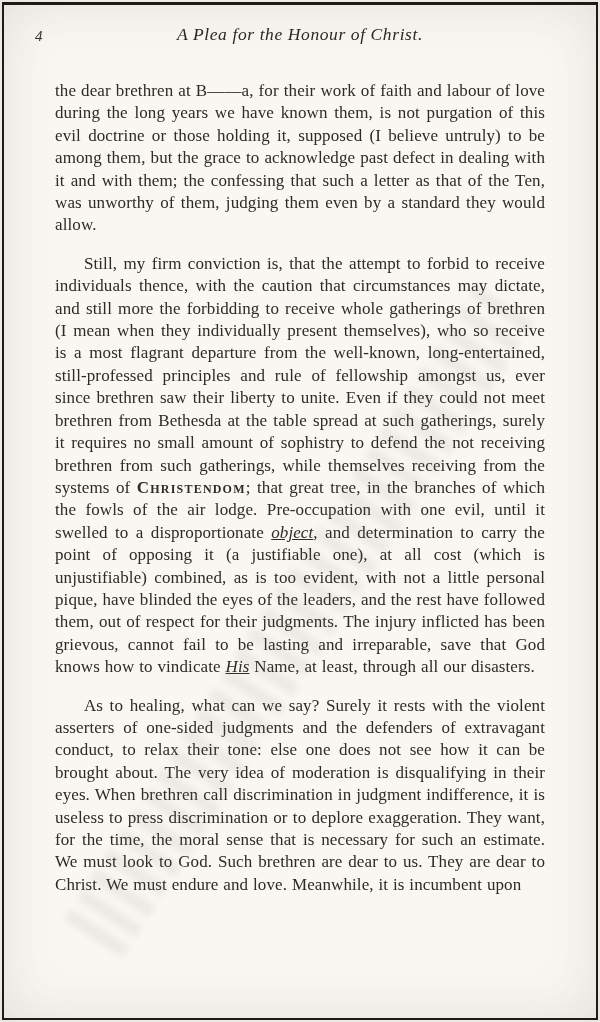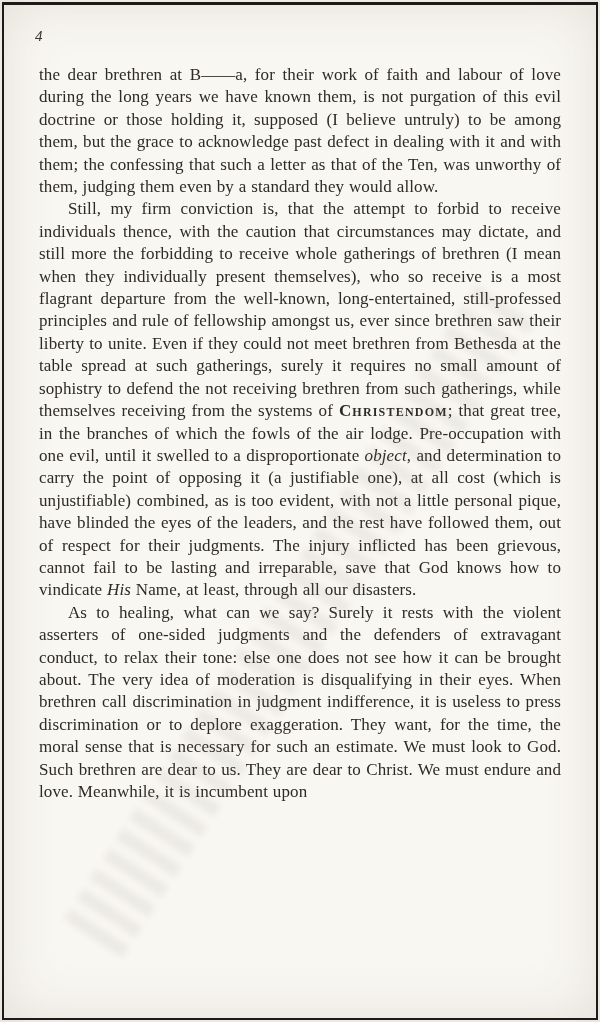--- a/index.html
+++ b/index.html
@@ -56,33 +56,34 @@
     left: 39px;
     width: 522px;
     z-index: 2;
     font-size: 17px;
     line-height: 22.4px;
     text-align: justify;
     letter-spacing: 0.1px;
     word-spacing: 0.5px;
   }
   .para {
-    margin: 0;
+    margin: 16px;
     text-indent: 1.7em;
   }
   .para.no-indent {
     text-indent: 0;
   }
   .sc {
     font-variant: small-caps;
     letter-spacing: 1.2px;
     font-weight: bold;
   }
   .it {
     font-style: italic;
+    text-decoration: underline;
   }
   .watermark {
     position: absolute;
     left: -80px;
     top: 585px;
     width: 760px;
     height: 70px;
     transform: rotate(-57deg);
     transform-origin: 50% 50%;
     background: repeating-linear-gradient(
@@ -97,20 +98,21 @@
   }
 </style>
 </head>
 <body>
 
 <div class="page">
   <div class="scan-frame"></div>
 
   <div class="header">
     <span class="page-num">4</span>
+    <span class="running-title">A Plea for the Honour of Christ.</span>
   </div>
 
   <main class="body-text">
     <p class="para no-indent"><span>the dear brethren at B——a, for their work of faith and labour of love during the long years we have known them, is not purgation of this evil doctrine or those holding it, supposed (I believe untruly) to be among them, but the grace to acknowledge past defect in dealing with it and with them; the confessing that such a letter as that of the Ten, was unworthy of them, judging them even by a standard they would allow.</span></p>
 
     <p class="para"><span>Still, my firm conviction is, that the attempt to forbid to receive individuals thence, with the caution that circumstances may dictate, and still more the forbidding to receive whole gatherings of brethren (I mean when they individually present themselves), who so receive is a most flagrant departure from the well-known, long-entertained, still-professed principles and rule of fellowship amongst us, ever since brethren saw their liberty to unite. Even if they could not meet brethren from Bethesda at the table spread at such gatherings, surely it requires no small amount of sophistry to defend the not receiving brethren from such gatherings, while themselves receiving from the systems of </span><span class="sc">Christendom</span><span>; that great tree, in the branches of which the fowls of the air lodge. Pre-occupation with one evil, until it swelled to a disproportionate </span><span class="it">object</span><span>, and determination to carry the point of opposing it (a justifiable one), at all cost (which is unjustifiable) combined, as is too evident, with not a little personal pique, have blinded the eyes of the leaders, and the rest have followed them, out of respect for their judgments. The injury inflicted has been grievous, cannot fail to be lasting and irreparable, save that God knows how to vindicate </span><span class="it">His</span><span> Name, at least, through all our disasters.</span></p>
 
     <p class="para"><span>As to healing, what can we say? Surely it rests with the violent asserters of one-sided judgments and the defenders of extravagant conduct, to relax their tone: else one does not see how it can be brought about. The very idea of moderation is disqualifying in their eyes. When brethren call discrimination in judgment indifference, it is useless to press discrimination or to deplore exaggeration. They want, for the time, the moral sense that is necessary for such an estimate. We must look to God. Such brethren are dear to us. They are dear to Christ. We must endure and love. Meanwhile, it is incumbent upon</span></p>
   </main>
 

